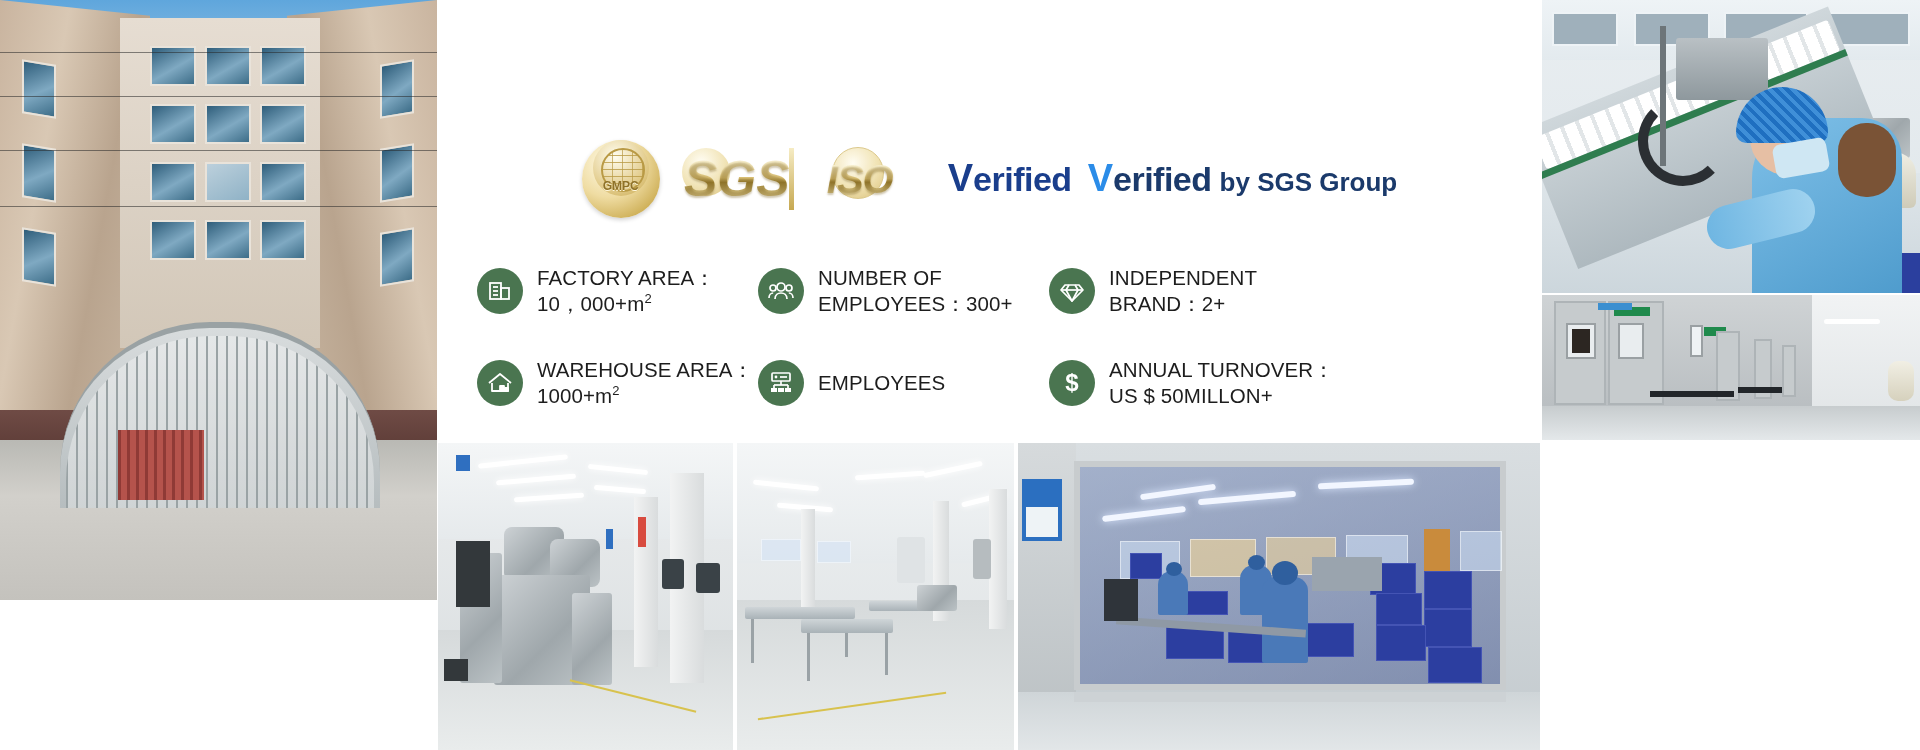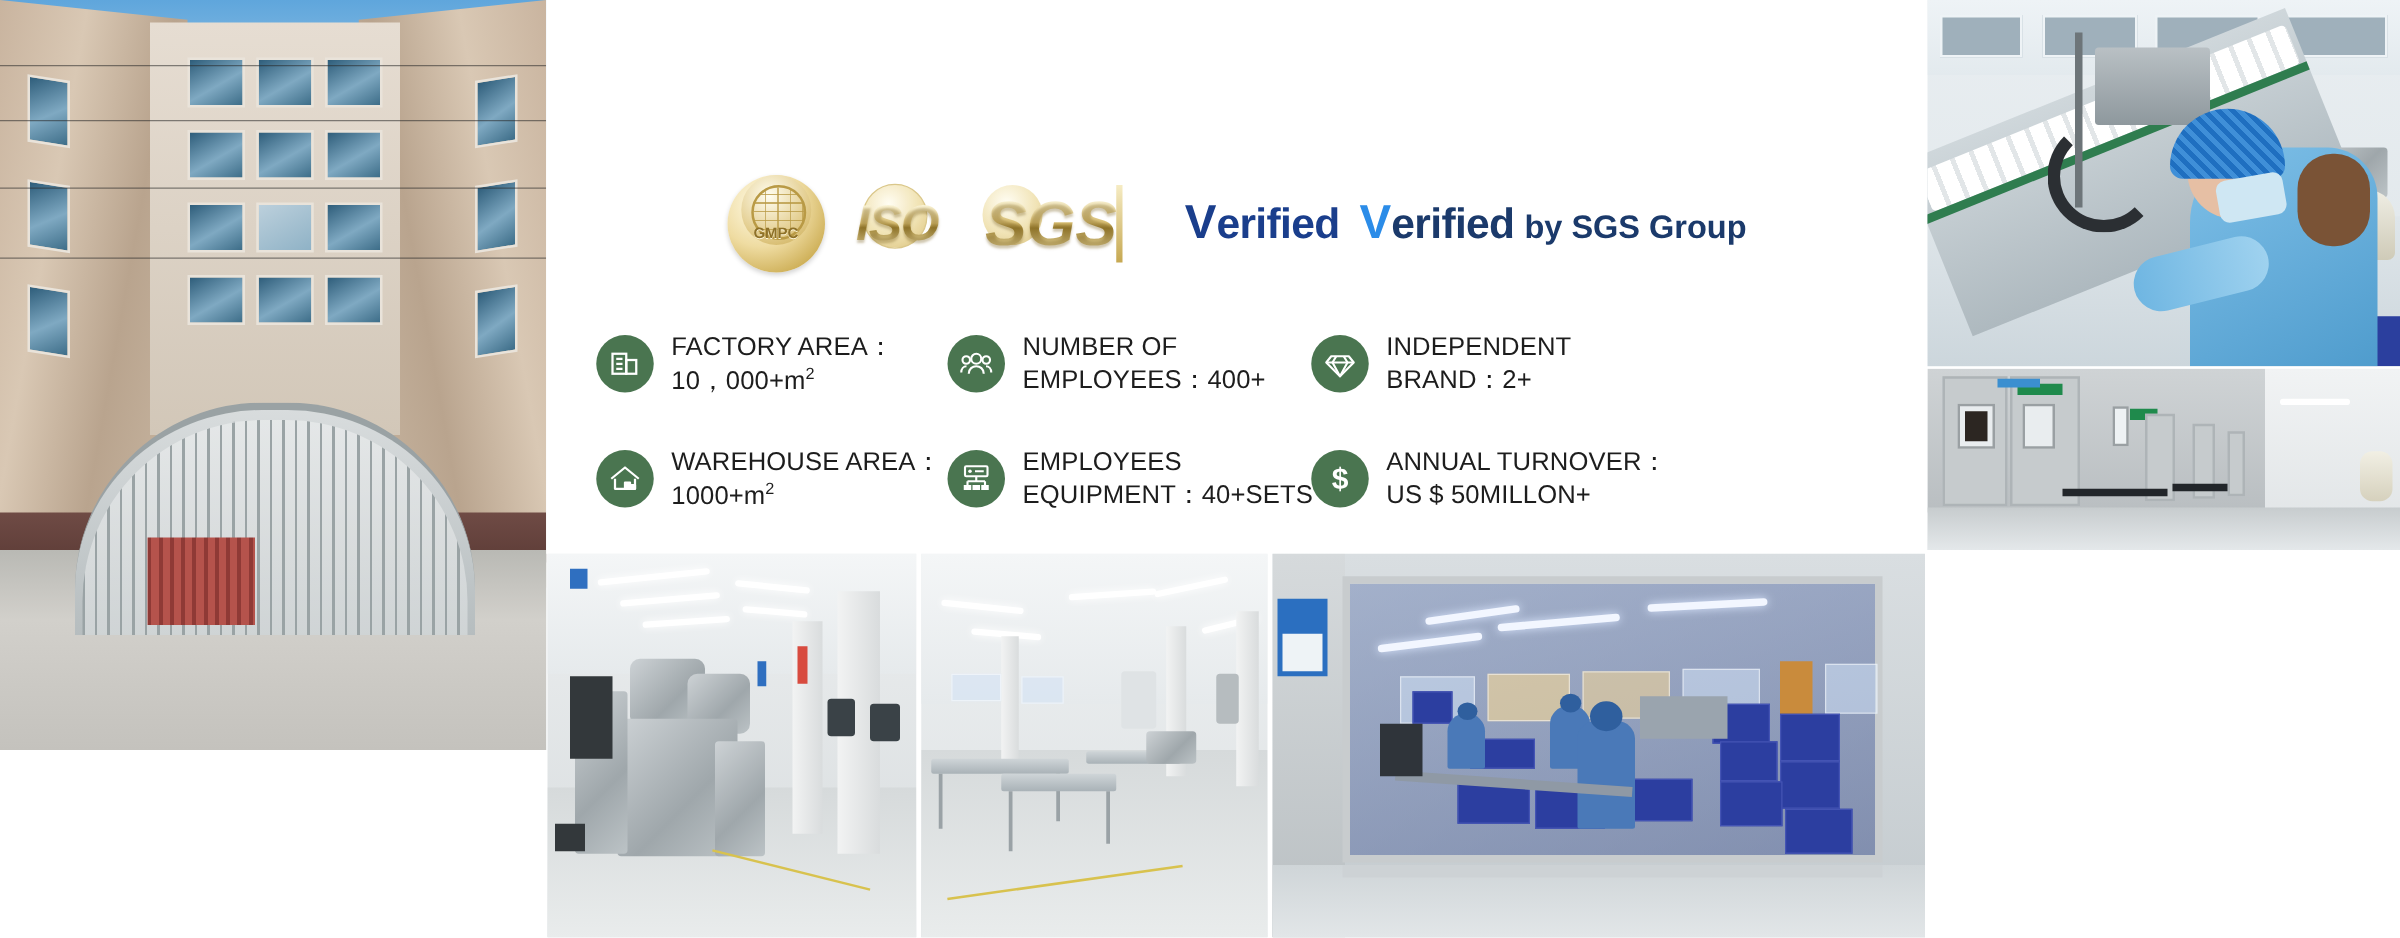--- a/index.html
+++ b/index.html
@@ -223,29 +223,29 @@
 
       <div class="cert">
         <div class="gmpc">
           <div class="gmpc-inner">
             <div class="gmpc-globe"></div>
             <span class="gmpc-txt">GMPC</span>
           </div>
         </div>
       </div>
 
-      <div class="cert iso-wrap">
-        <div class="iso-globe"></div>
-        <span class="goldtext iso-txt">ISO</span>
-      </div>
-
       <div class="cert sgs-wrap">
         <div class="sgs-globe"></div>
         <span class="goldtext sgs-txt">SGS</span>
         <span class="sgs-bar"></span>
+      </div>
+
+      <div class="cert iso-wrap">
+        <div class="iso-globe"></div>
+        <span class="goldtext iso-txt">ISO</span>
       </div>
 
       <div class="verified">
         <div class="vgroup">
           <span class="vcheck" style="color:#1a3e8c">V</span>
           <span class="vrest" style="color:#1a3e8c">erified</span>
         </div>
         <div class="vgroup">
           <span class="vcheck" style="color:#2b8ce8">V</span>
           <span class="vrest" style="color:#1b3a6b">erified</span>
@@ -278,21 +278,21 @@
             <circle cx="14" cy="9" r="4"></circle>
               <path d="M8 21c0-4 3-6 6-6s6 2 6 6"></path>
             <circle cx="6" cy="10" r="3"></circle>
               <path d="M2 20c0-3.2 2-5 4.2-5"></path>
             <circle cx="22" cy="10" r="3"></circle>
               <path d="M26 20c0-3.2-2-5-4.2-5"></path>
           </svg>
         </span>
         <span class="stext">
           <span>NUMBER OF</span>
-          <span class="l2">EMPLOYEES：400+</span>
+          <span class="l2">EMPLOYEES：300+</span>
         </span>
       </div>
 
       <div class="stat">
         <span class="sicon">
           <svg width="28" height="26" viewBox="0 0 28 26" fill="none" stroke="#ffffff" stroke-width="1.7" stroke-linejoin="round">
             <path d="M7 7h14l4 5-11 11L3 12z"></path>
               <path d="M3 12h22"></path>
               <path d="M11 7l-3 5 6 11 6-11-3-5"></path>
           </svg>
@@ -328,21 +328,20 @@
               <line x1="7" y1="15" x2="21" y2="15"></line>
             <line x1="7" y1="15" x2="7" y2="18"></line>
               <line x1="21" y1="15" x2="21" y2="18"></line>
             <rect x="4" y="18" width="6" height="4" fill="#ffffff" stroke="none"></rect>
             <rect x="11" y="18" width="6" height="4" fill="#ffffff" stroke="none"></rect>
             <rect x="18" y="18" width="6" height="4" fill="#ffffff" stroke="none"></rect>
           </svg>
         </span>
         <span class="stext">
           <span>EMPLOYEES</span>
-          <span class="l2">EQUIPMENT：40+SETS</span>
         </span>
       </div>
 
       <div class="stat">
         <span class="sicon">
           <svg width="28" height="28" viewBox="0 0 28 28" fill="none">
             <text x="14" y="22" text-anchor="middle" font-family="Liberation Sans, sans-serif" font-size="24" font-weight="bold" fill="#ffffff">$</text>
           </svg>
         </span>
         <span class="stext">

